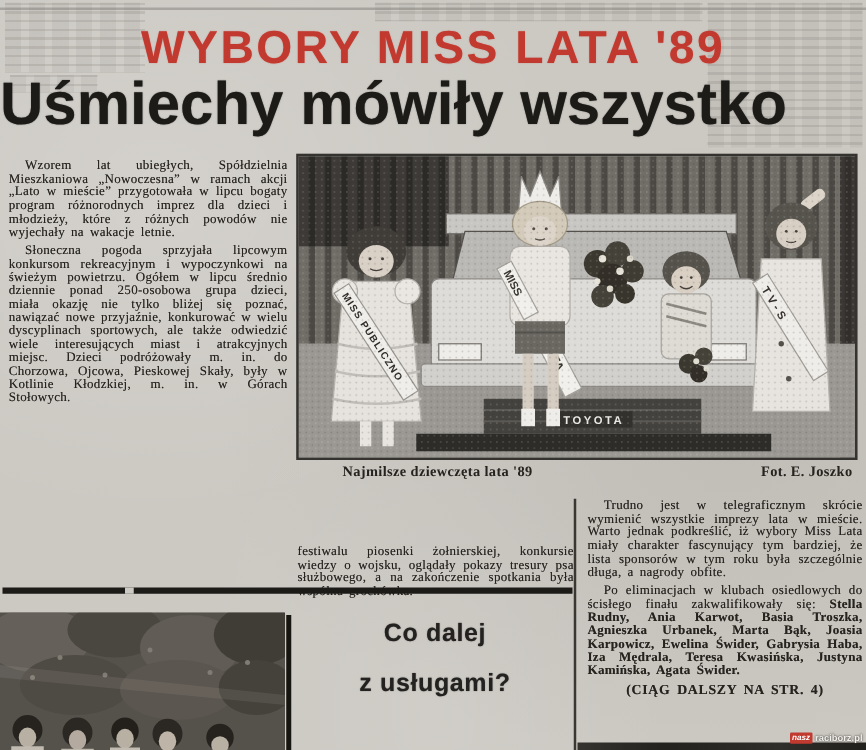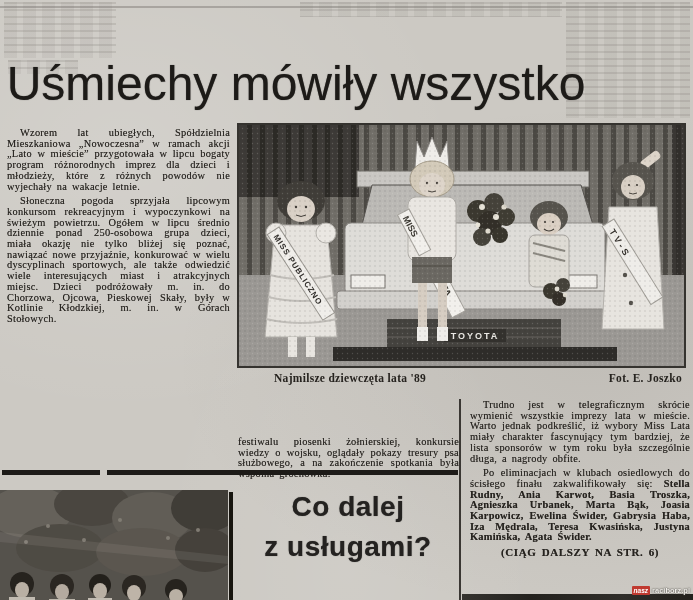--- a/index.html
+++ b/index.html
@@ -12,42 +12,42 @@
     font-family:"Liberation Serif", serif; color:#26231f;}
   .ghost{position:absolute;opacity:.85;filter:blur(.5px);
     background:
       repeating-linear-gradient(90deg, rgba(105,100,94,.10) 0 13px, rgba(0,0,0,0) 13px 19px),
       repeating-linear-gradient(180deg, rgba(105,100,94,.20) 0 2px, rgba(0,0,0,0) 2px 7px);}
   .toprule{position:absolute;left:0;top:6px;width:693px;height:2px;background:rgba(120,116,110,.45);}
   .kicker{position:absolute;left:0;top:19px;width:693px;text-align:center;
     font-family:"Liberation Sans",sans-serif;font-weight:700;font-size:37px;line-height:38px;
     letter-spacing:2px;color:#c2392f;text-shadow:0 0 1px rgba(194,57,47,.5);}
   .headline{position:absolute;left:0;top:58px;width:592px;text-align:center;white-space:nowrap;
-    font-family:"Liberation Sans",sans-serif;font-weight:400;font-size:48px;line-height:52px;
+    font-family:"Liberation Sans",sans-serif;font-weight:700;font-size:48px;line-height:52px;
     color:#1d1b18;letter-spacing:0px;text-shadow:0 0 1px rgba(0,0,0,.55);}
   .bodycol{font-size:10.4px;line-height:10.7px;text-align:justify;
     letter-spacing:.25px;word-spacing:2px;text-shadow:0 0 .4px rgba(30,27,24,.55);}
   .bodycol p{margin:0 0 4px 0;text-indent:13px;}
   .col-left{position:absolute;left:7px;top:128px;width:223px;height:340px;overflow:hidden;}
   .photo{position:absolute;left:237px;top:123px;width:449px;height:245px;
     border:2px solid #35332f;box-sizing:border-box;background:#a8a5a0;}
   .photo svg{display:block;}
   .caption-row{position:absolute;left:240px;top:372px;width:446px;height:16px;}
   .caption{position:absolute;left:2px;top:0;font-weight:700;font-size:11.5px;letter-spacing:.3px;margin-left:32px;}
   .credit{position:absolute;right:4px;top:0;font-weight:700;font-size:11.5px;letter-spacing:.3px;}
   .col-mid{position:absolute;left:238px;top:398px;width:221px;height:66px;overflow:hidden;margin-top:39px;}
   .col-mid p{text-indent:0;}
   .hr-thick{position:absolute;left:2px;top:470px;width:456px;height:5px;background:#1d1b18;}
   .hr-gap{position:absolute;left:100px;top:470px;width:7px;height:5px;background:#ccc9c3;}
   .photo2{position:absolute;left:0px;top:490px;width:228px;height:110px;background:#5d5a54;overflow:hidden;}
   .vrule-photo2{position:absolute;left:229px;top:492px;width:4px;height:108px;background:#17150f;}
   .vrule-cols{position:absolute;left:459px;top:399px;width:2px;height:201px;background:#3a3733;}
   .sub-block{position:absolute;left:237px;top:487px;width:222px;text-align:center;}
   .sub-headline{font-family:"Liberation Sans",sans-serif;font-weight:700;color:#242220;
-    font-size:28px;line-height:40px;letter-spacing:.5px;text-shadow:0 0 1px rgba(0,0,0,.5);}
+    font-size:20px;line-height:40px;letter-spacing:.5px;text-shadow:0 0 1px rgba(0,0,0,.5);}
   .sub-lead{position:absolute;left:238px;top:570px;width:221px;height:30px;overflow:hidden;}
   .col-right{position:absolute;left:470px;top:400px;width:220px;height:200px;overflow:hidden;}
   .col-right .names{font-weight:700;}
   .continued{margin-top:5px;text-align:center;font-weight:700;font-size:11px;
     letter-spacing:.6px;text-indent:0 !important;}
   .strip-br{position:absolute;left:462px;top:594px;width:231px;height:6px;
     background:linear-gradient(90deg,#35332f,#24221e 30%,#302e2a 70%,#22201c);}
   .watermark{position:absolute;right:3px;top:585px;height:11px;display:flex;align-items:center;
     gap:2px;font-family:"Liberation Sans",sans-serif;z-index:5;}
   .wm-badge{background:#c03a30;color:#fff;font-weight:700;font-size:6.5px;line-height:9px;
@@ -58,20 +58,21 @@
 <body>
 
 <div class="stage">
 
   <div class="ghost" style="left:4px;top:2px;width:112px;height:56px;"></div>
   <div class="ghost" style="left:300px;top:2px;width:262px;height:15px;"></div>
   <div class="ghost" style="left:566px;top:2px;width:124px;height:116px;"></div>
   <div class="ghost" style="left:8px;top:60px;width:70px;height:14px;"></div>
   <div class="toprule"></div>
 
+  <div class="kicker">WYBORY MISS LATA '89</div>
   <div class="headline">Uśmiechy mówiły wszystko</div>
 
   <div class="col-left bodycol">
     <p>Wzorem lat ubiegłych, Spółdzielnia Mieszkaniowa „Nowoczesna” w ramach akcji „Lato w mieście” przygotowała w lipcu bogaty program różnorodnych imprez dla dzieci i młodzieży, które z różnych powodów nie wyjechały na wakacje letnie.</p>
     <p>Słoneczna pogoda sprzyjała lipcowym konkursom rekreacyjnym i wypoczynkowi na świeżym powietrzu. Ogółem w lipcu średnio dziennie ponad 250-osobowa grupa dzieci, miała okazję nie tylko bliżej się poznać, nawiązać nowe przyjaźnie, konkurować w wielu dyscyplinach sportowych, ale także odwiedzić wiele interesujących miast i atrakcyjnych miejsc. Dzieci podróżowały m. in. do Chorzowa, Ojcowa, Pieskowej Skały, były w Kotlinie Kłodzkiej, m. in. w Górach Stołowych.</p>
   </div>
 
   <div class="photo">
     <svg width="445" height="241" viewBox="0 0 445 241">
       <defs>
@@ -263,21 +264,21 @@
 
   <div class="sub-block">
     <div class="sub-headline">Co dalej</div>
     <div class="sub-headline">z usługami?</div>
   </div>
 
   <div class="vrule-cols"></div>
   <div class="col-right bodycol">
     <p>Trudno jest w telegraficznym skrócie wymienić wszystkie imprezy lata w mieście. Warto jednak podkreślić, iż wybory Miss Lata miały charakter fascynujący tym bardziej, że lista sponsorów w tym roku była szczególnie długa, a nagrody obfite.</p>
     <p><span>Po eliminacjach w klubach osiedlowych do ścisłego finału zakwalifikowały się: </span><span class="names">Stella Rudny, Ania Karwot, Basia Troszka, Agnieszka Urbanek, Marta Bąk, Joasia Karpowicz, Ewelina Świder, Gabrysia Haba, Iza Mędrala, Teresa Kwasińska, Justyna Kamińska, Agata Świder.</span></p>
-    <p class="continued">(CIĄG DALSZY NA STR. 6)</p>
+    <p class="continued">(CIĄG DALSZY NA STR. 4)</p>
   </div>
 
   <div class="strip-br"></div>
   <div class="watermark">
     <span class="wm-badge">nasz</span>
     <span class="wm-site">raciborz.pl</span>
   </div>
 
 </div>
 

